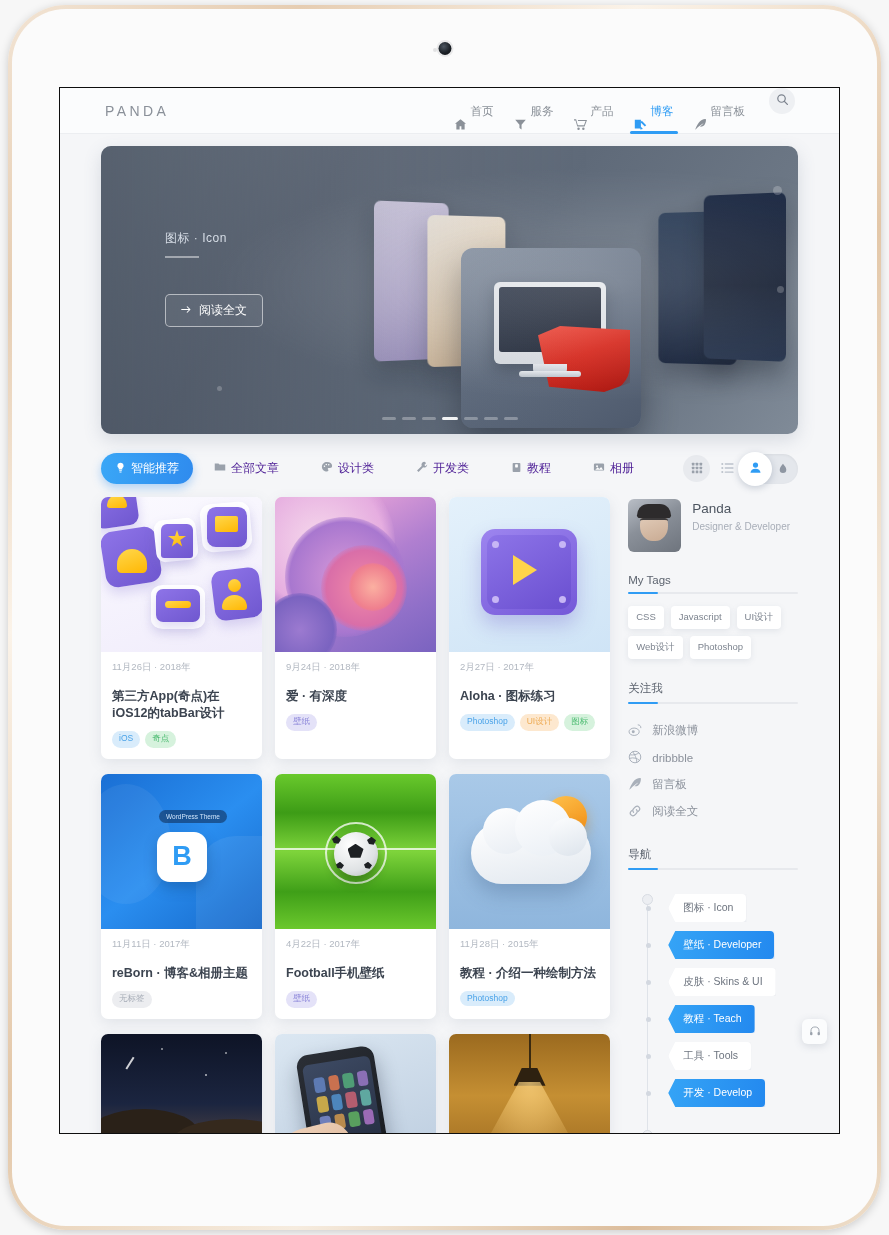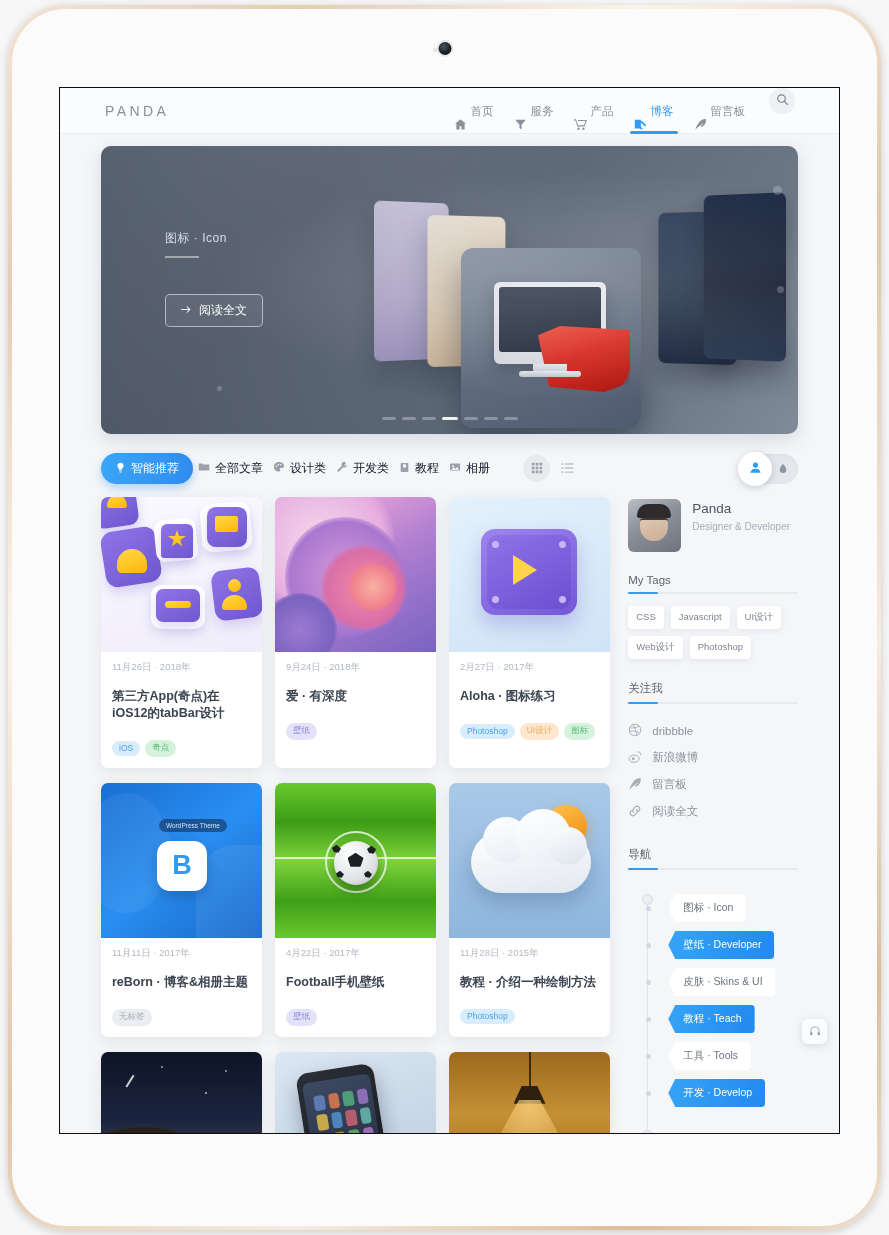--- a/index.html
+++ b/index.html
@@ -150,21 +150,21 @@
   .hero-dot { position:absolute; border-radius:50%; background: rgba(255,255,255,.22); }
   #hero-pager { position: absolute; left:50%; bottom:14px; transform:translateX(-50%);
     display:flex; gap:6px; z-index:5; }
   .pg { width: 14px; height: 3px; border-radius: 2px; background: rgba(255,255,255,.3); cursor:pointer; }
   .pg.active { background: rgba(255,255,255,.92); width: 16px; }
 
   
   #filterbar { display: flex; align-items: center; margin: 19px 0 13px; }
   .fchip {
     display: flex; align-items: center; gap: 5px;
-    font-size: 12px; color: #0f172a; padding: 7px 5px; cursor: pointer;
+    font-size: 12px; color: #4c1d95; padding: 7px 21px; cursor: pointer;
     white-space: nowrap;
   }
   .fchip.active {
     background: linear-gradient(100deg,#3aa7f7,#2f8bee);
     color: #fff; border-radius: 16px; padding: 7px 14px;
     box-shadow: 0 4px 10px rgba(47,139,238,.35);
   }
   #viewtoggle { margin-left: 28px; display: flex; align-items: center; gap: 6px; }
   #grid-view {
     width: 27px; height: 27px; border-radius: 50%; background: #e8eaee;
@@ -187,21 +187,21 @@
   #content { display: flex; gap: 18px; }
   #cards { width: 510px; display: flex; flex-wrap: wrap; gap: 15px 13px; }
   .card {
     width: 161px; background: #fff; border-radius: 7px; overflow: hidden;
     box-shadow: 0 4px 14px rgba(90,105,130,.13);
   }
   .card-img { height: 155px; position: relative; overflow: hidden; }
   .card-body { padding: 9px 11px 11px; }
   .card-date { font-size: 9.5px; color: #b2b8c1; margin-bottom: 5px; }
   .card-title { font-size: 12.5px; color: #3c4450; font-weight: bold; line-height: 1.35; margin-top: 14px; }
-  .card-tags { margin-top: 18px; display: flex; flex-wrap: wrap; gap: 5px; align-items: center; }
+  .card-tags { margin-top: 9px; display: flex; flex-wrap: wrap; gap: 5px; }
   .tg { font-size: 8.5px; padding: 2.5px 7px; border-radius: 9px; white-space: nowrap; }
   .tg-blue   { background: #d9ecfb; color: #4ba3e8; }
   .tg-green  { background: #d6f2dd; color: #4fbc73; }
   .tg-orange { background: #fde8cf; color: #eeab55; }
   .tg-purple { background: #e4e2f8; color: #8c86d9; }
   .tg-gray   { background: #ecedf0; color: #a7adb7; }
 
   
   .art-icons { background: linear-gradient(160deg,#fbfaff,#f0ecfb); }
   .iconsq { position:absolute; border-radius: 22%;
@@ -705,35 +705,35 @@
               <span class="mtag">Web设计</span>
               <span class="mtag">Photoshop</span>
             </div>
 
             <div class="sec-title">关注我</div>
             <div class="sec-rule"></div>
             <div id="follow">
               <div class="flink">
                 <span>
                   <svg viewBox="0 0 16 16" width="14" height="14">
-                      <circle cx="8" cy="8" r="6.6" fill="none" stroke="#a9b0ba" stroke-width="1.1"></circle>
-                      <path d="M2.2 5.6c4.2.4 7.8-.4 10.4-2.4M1.7 9.6c4.6-1.4 8.8-.3 11.7 2.6M5.2 1.9C8 5.2 9.7 9.3 10.2 14" fill="none" stroke="#a9b0ba" stroke-width="1.1"></path>
-                    </svg>
-                </span>
-                <span>dribbble</span>
-              </div>
-              <div class="flink">
-                <span>
-                  <svg viewBox="0 0 16 16" width="14" height="14">
                       <ellipse cx="7" cy="10" rx="5.8" ry="4.2" fill="none" stroke="#a9b0ba" stroke-width="1.1"></ellipse>
                       <circle cx="6" cy="10" r="1.7" fill="#a9b0ba"></circle>
                       <path d="M11.6 2.1c1.9 0 3.3 1.5 3.1 3.3" fill="none" stroke="#a9b0ba" stroke-width="1.1" stroke-linecap="round"></path>
                     </svg>
                 </span>
                 <span>新浪微博</span>
+              </div>
+              <div class="flink">
+                <span>
+                  <svg viewBox="0 0 16 16" width="14" height="14">
+                      <circle cx="8" cy="8" r="6.6" fill="none" stroke="#a9b0ba" stroke-width="1.1"></circle>
+                      <path d="M2.2 5.6c4.2.4 7.8-.4 10.4-2.4M1.7 9.6c4.6-1.4 8.8-.3 11.7 2.6M5.2 1.9C8 5.2 9.7 9.3 10.2 14" fill="none" stroke="#a9b0ba" stroke-width="1.1"></path>
+                    </svg>
+                </span>
+                <span>dribbble</span>
               </div>
               <div class="flink">
                 <span>
                   <svg viewBox="0 0 16 16" width="14" height="14">
                       <path fill="#a9b0ba" d="M14.6 1.4c-2-.6-6.5 1-9 4.6C3.6 8.8 2.3 12 1.4 14.6c2.3-2 3.1-3.1 4.8-4.4 3.9-2.9 6-4.1 6-4.1S10 8.4 7.4 10.6c2.8.3 4.9-1 6.1-3.3 1.2-2.3 1.4-4.9 1.1-5.9z"></path>
                     </svg>
                 </span>
                 <span>留言板</span>
               </div>
               <div class="flink">

